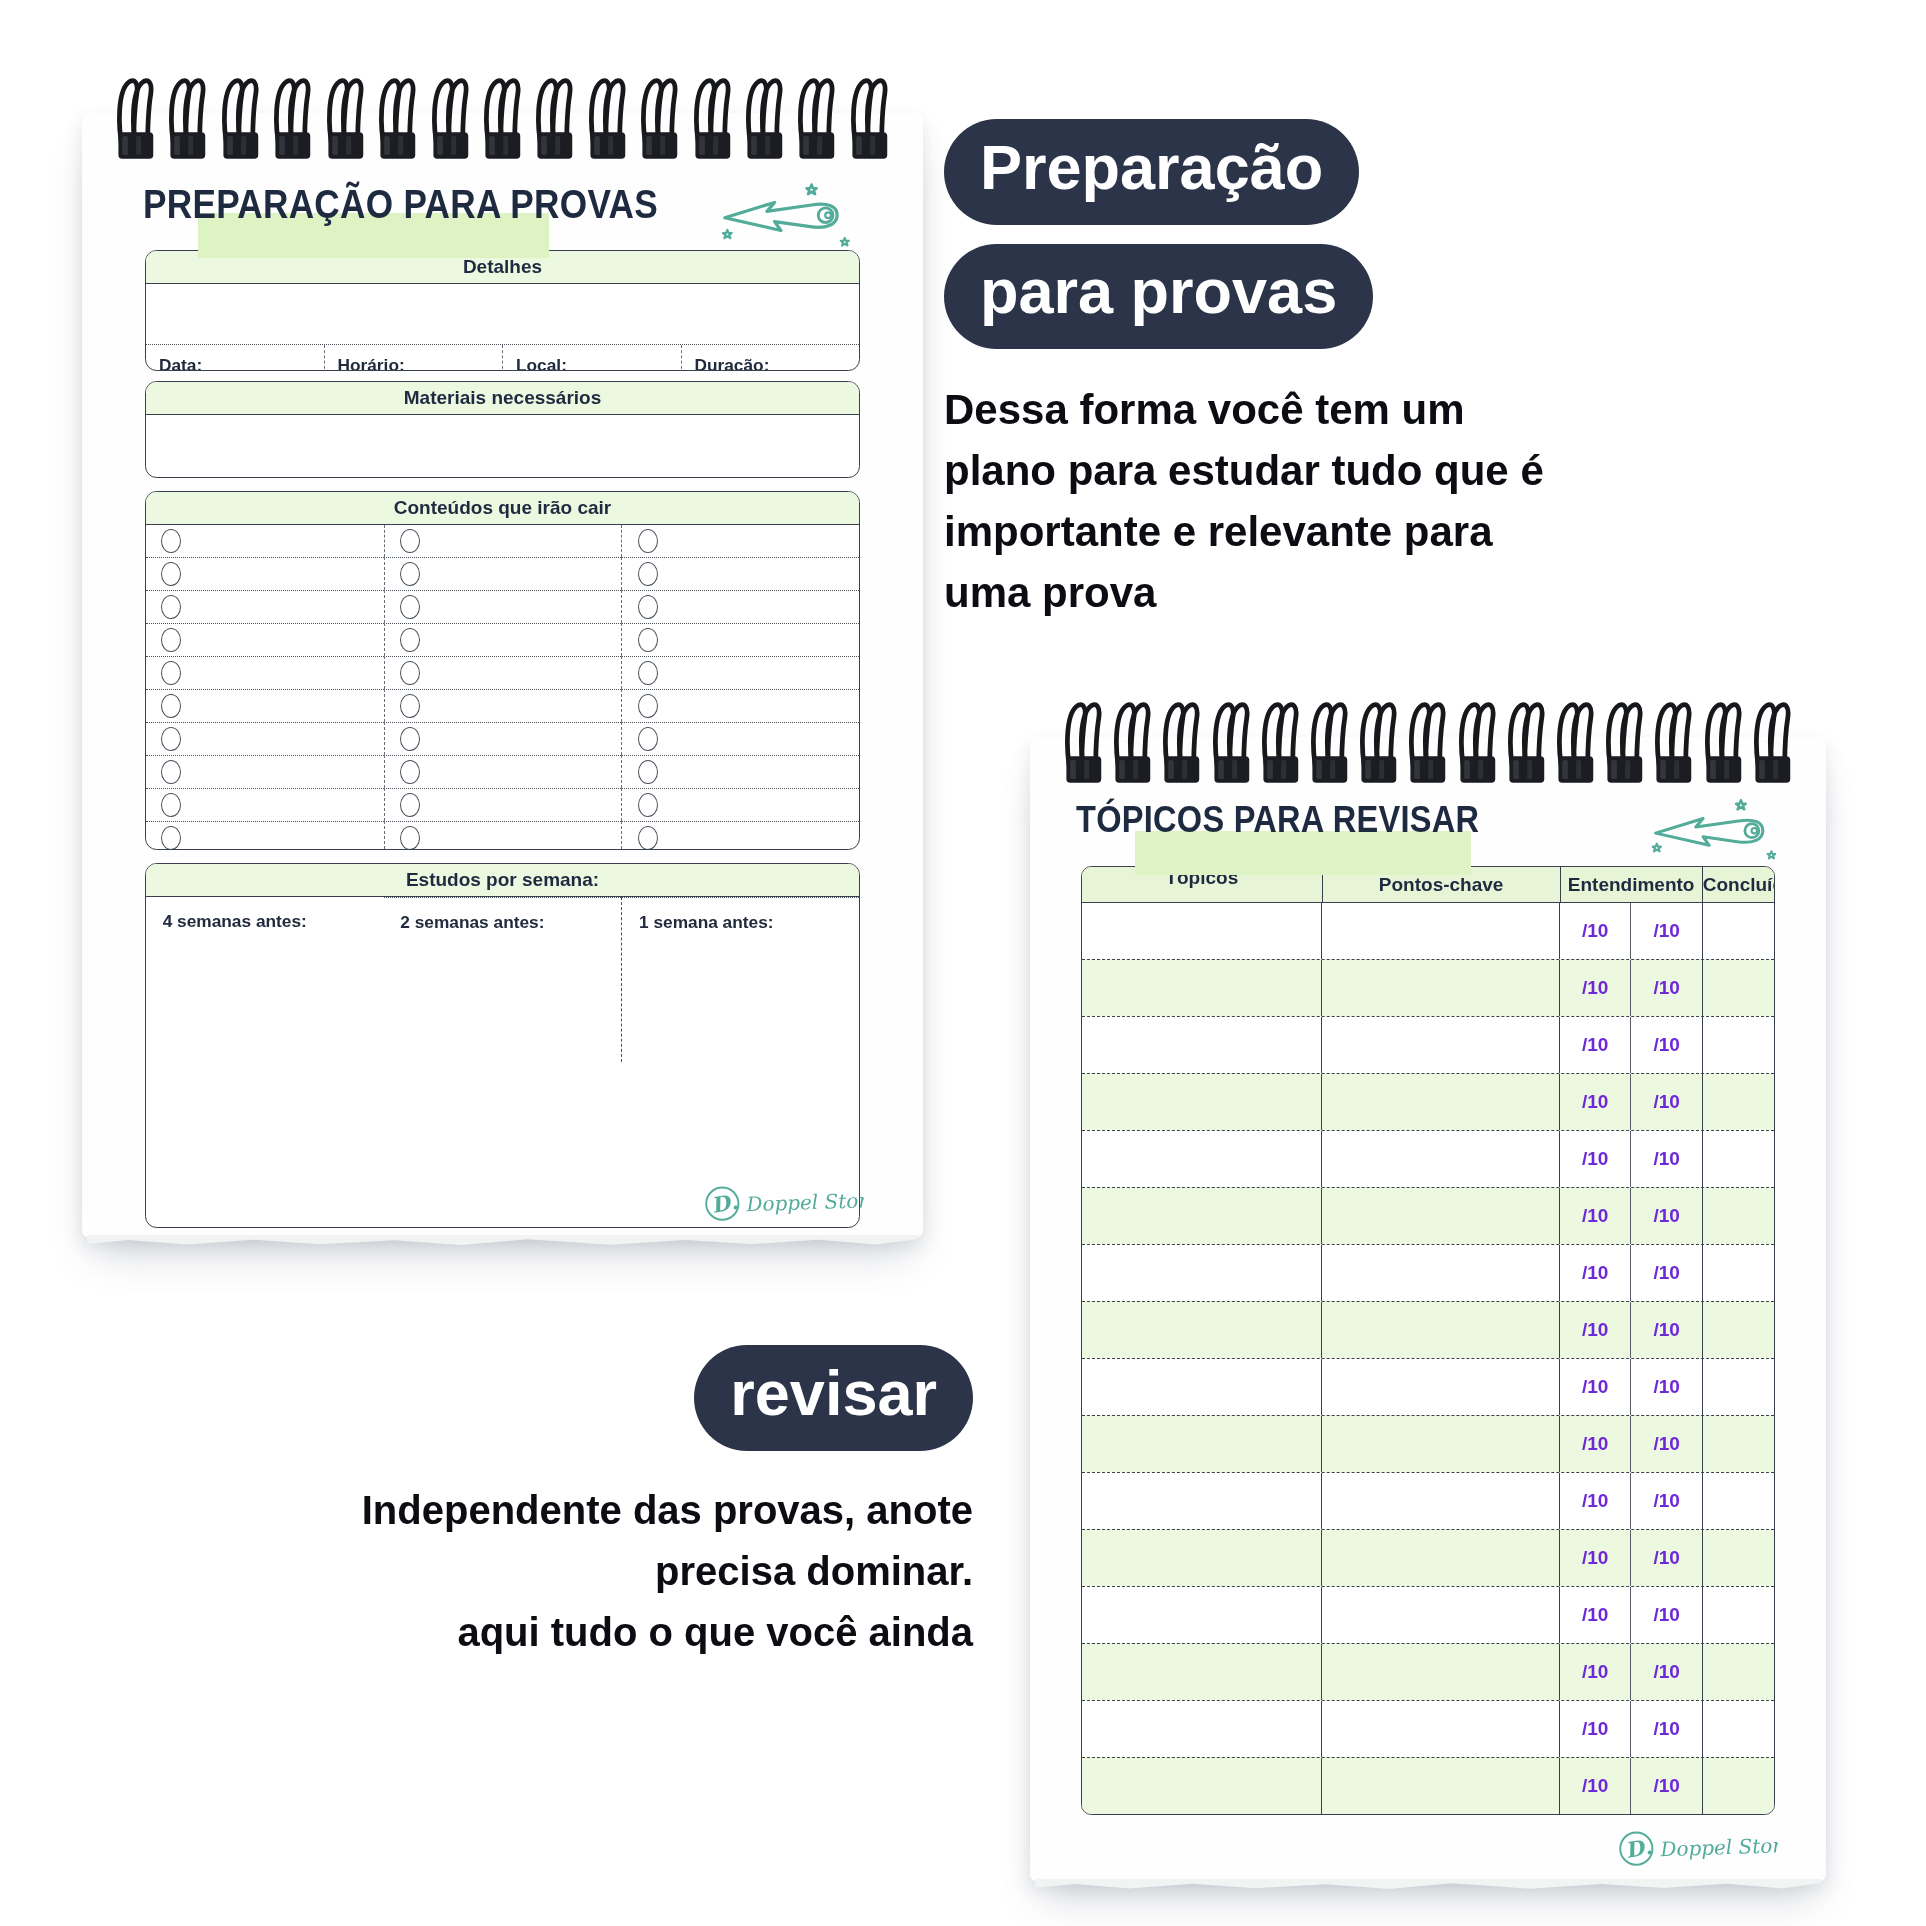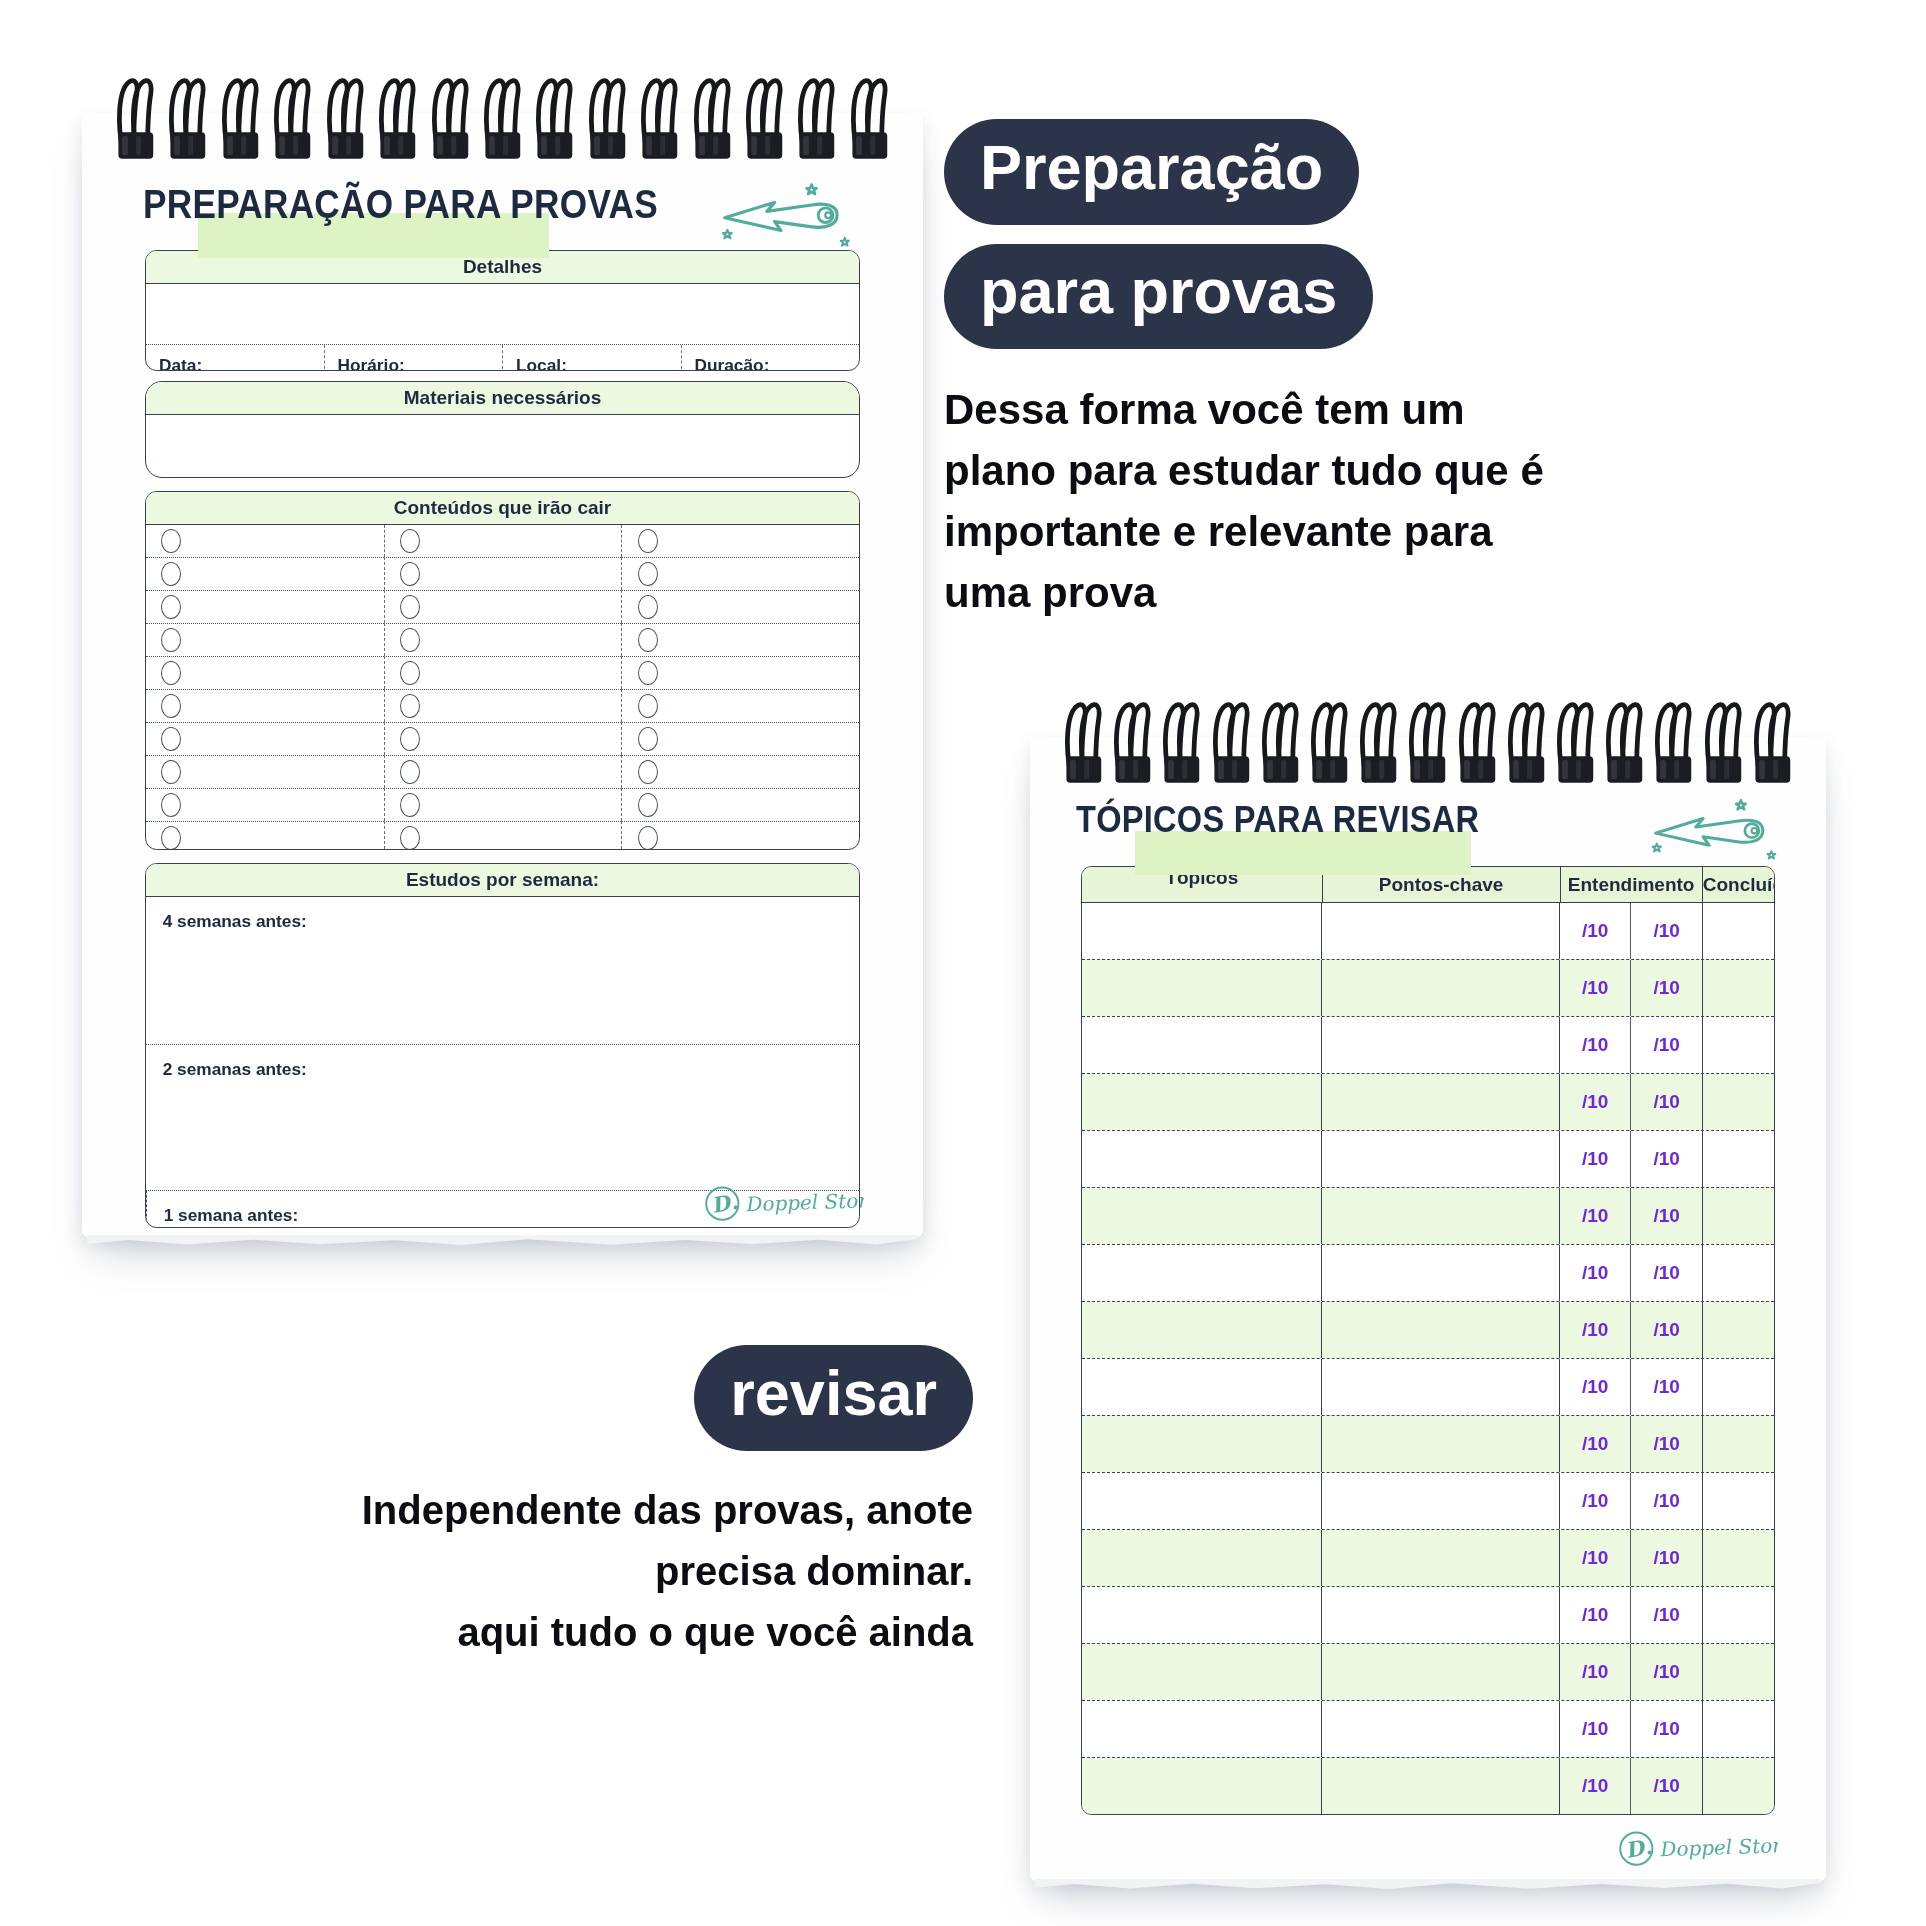--- a/index.html
+++ b/index.html
@@ -45,21 +45,21 @@
   .fields-row{display:flex;border-top:1.9px dotted #4a5058;height:55px;}
   .field{flex:1;border-left:1.3px dashed #6a7077;padding:10.3px 0 0 13px;font-size:17.3px;font-weight:bold;color:#202c3d;}
   .field:first-child{border-left:none;}
   
   .tgrid{display:grid;grid-template-columns:1fr 1fr 1fr;}
   .tcell{height:32px;display:flex;align-items:center;}
   .tcell.bl{border-left:1.3px dashed #6a7077;}
   .tcell.bt{border-top:1.3px dotted #4a5058;}
   .circle{width:18px;height:22px;border:1.9px solid #4a515b;border-radius:50%;margin-left:15.4px;}
   
-  .quad-grid{display:grid;grid-template-columns:1fr;grid-template-rows:1fr 1fr;height:329px;}
+  .quad-grid{display:grid;grid-template-columns:1fr 1fr 1fr;grid-template-rows:1fr 1fr;height:329px;}
   .quad{padding:14px 0 0 16.7px;font-size:17.3px;font-weight:bold;color:#202c3d;}
   .quad.bl{border-left:1.3px dashed #4a5058;}
   .quad.bt{border-top:1.3px dotted #4a5058;}
   
   .brand{position:absolute;z-index:2;}
   
   .pill{
     display:inline-block;background:#2b3448;color:#ffffff;
     font-weight:bold;font-size:63px;line-height:1;
     padding:16.7px 36px 26px 36px;border-radius:641px;
@@ -251,21 +251,21 @@
     <div class="box-head">Detalhes</div>
     <div style="height:60px;"></div>
     <div class="fields-row">
       <div class="field">Data:</div>
       <div class="field">Horário:</div>
       <div class="field">Local:</div>
       <div class="field">Duração:</div>
     </div>
   </div>
 
-  <div class="box" style="top:268px;height:95px;border-radius:17px;">
+  <div class="box" style="top:268px;height:95px;">
     <div class="box-head">Materiais necessários</div>
     <div style="height:59px;"></div>
   </div>
 
   <div class="box" style="top:378px;height:357px;">
     <div class="box-head">Conteúdos que irão cair</div>
     <div class="tgrid">
         <div class="tcell">
           <span class="circle"></span>
         </div>

